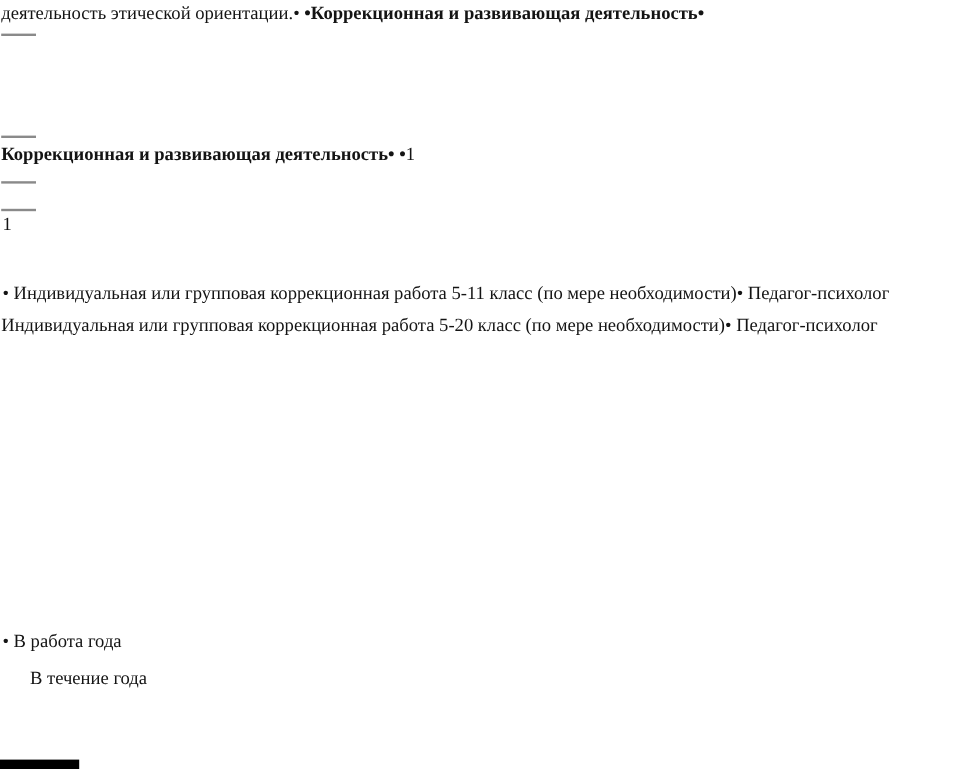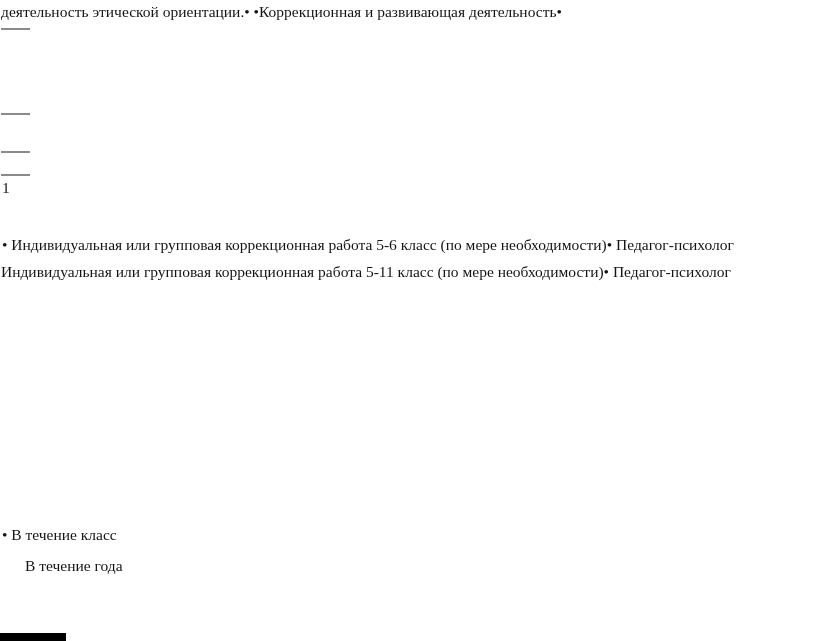--- a/index.html
+++ b/index.html
@@ -13,21 +13,21 @@
     font-family: "Liberation Serif", serif;
     font-size: 15.5px;
     line-height: 19px;
     color: #141414;
   }
   .tline {
     position: absolute;
     left: 1px;
     white-space: nowrap;
   }
-  .b { font-weight: normal; }
+  .b { font-weight: bold; }
   .rule {
     position: absolute;
     left: 1px;
     width: 29px;
     height: 2px;
     background: #8a8a8a;
   }
   .rule-a { top: 28px; }
   .rule-b { top: 113px; }
   .rule-c { top: 151px; }
@@ -55,31 +55,34 @@
 <div class="page">
 
   <div class="tline l-top">
     <span>деятельность этической ориентации.• </span><span class="b">•Коррекционная и развивающая деятельность•</span>
   </div>
 
   <div class="rule rule-a"></div>
 
   <div class="rule rule-b"></div>
 
+  <div class="tline l-heading">
+    <span class="b">Коррекционная и развивающая деятельность• •</span><span>1</span>
+  </div>
 
   <div class="rule rule-c"></div>
 
   <div class="rule rule-d"></div>
 
   <div class="tline l-footnote">1</div>
 
-  <div class="tline l-item1">• Индивидуальная или групповая коррекционная работа 5-6 класс (по мере необходимости)• Педагог-психолог</div>
+  <div class="tline l-item1">• Индивидуальная или групповая коррекционная работа 5-11 класс (по мере необходимости)• Педагог-психолог</div>
 
-  <div class="tline l-item2">Индивидуальная или групповая коррекционная работа 5-11 класс (по мере необходимости)• Педагог-психолог</div>
+  <div class="tline l-item2">Индивидуальная или групповая коррекционная работа 5-20 класс (по мере необходимости)• Педагог-психолог</div>
 
 
-  <div class="tline l-item4">• В течение класс</div>
+  <div class="tline l-item4">• В работа года</div>
 
   <div class="tline l-item5">В течение года</div>
 
   <div class="corner-bar"></div>
 
 </div>
 
 </body></html>

